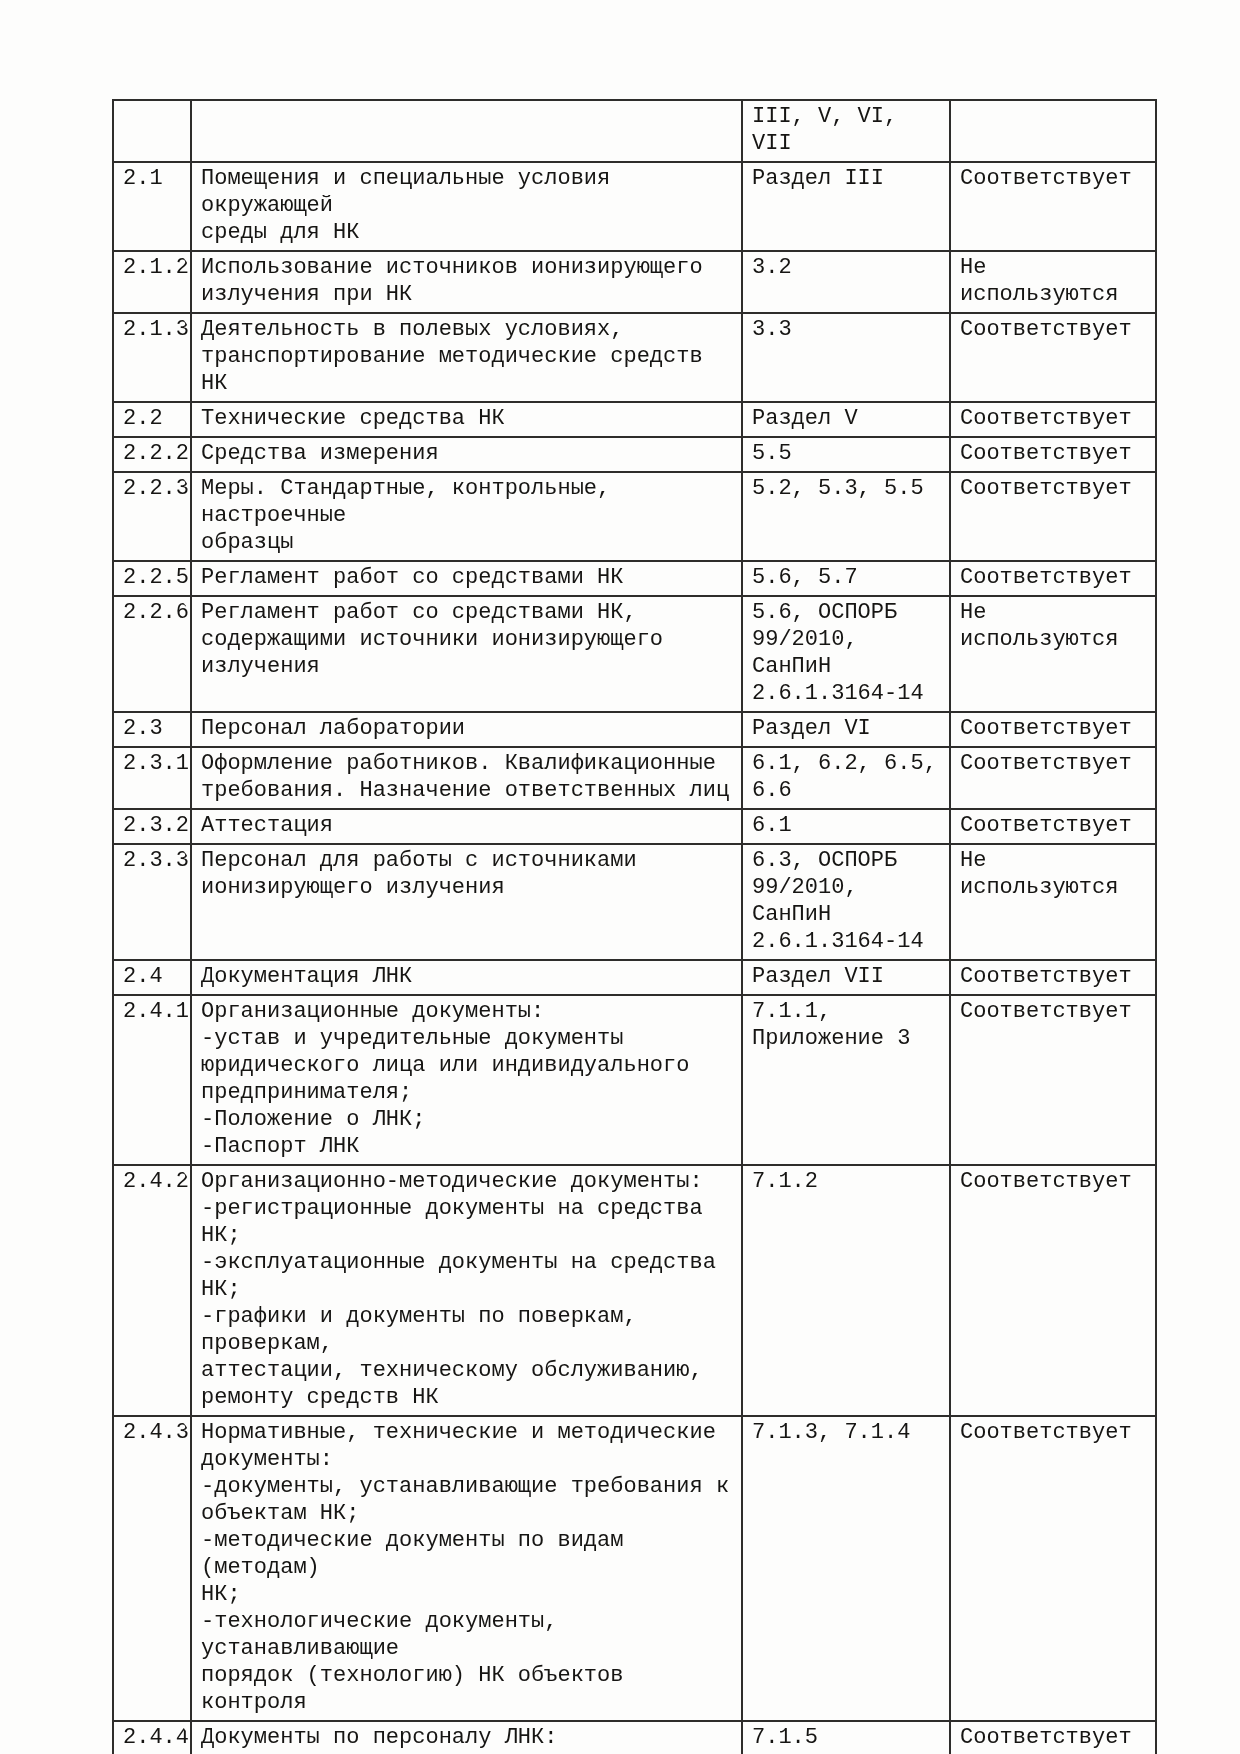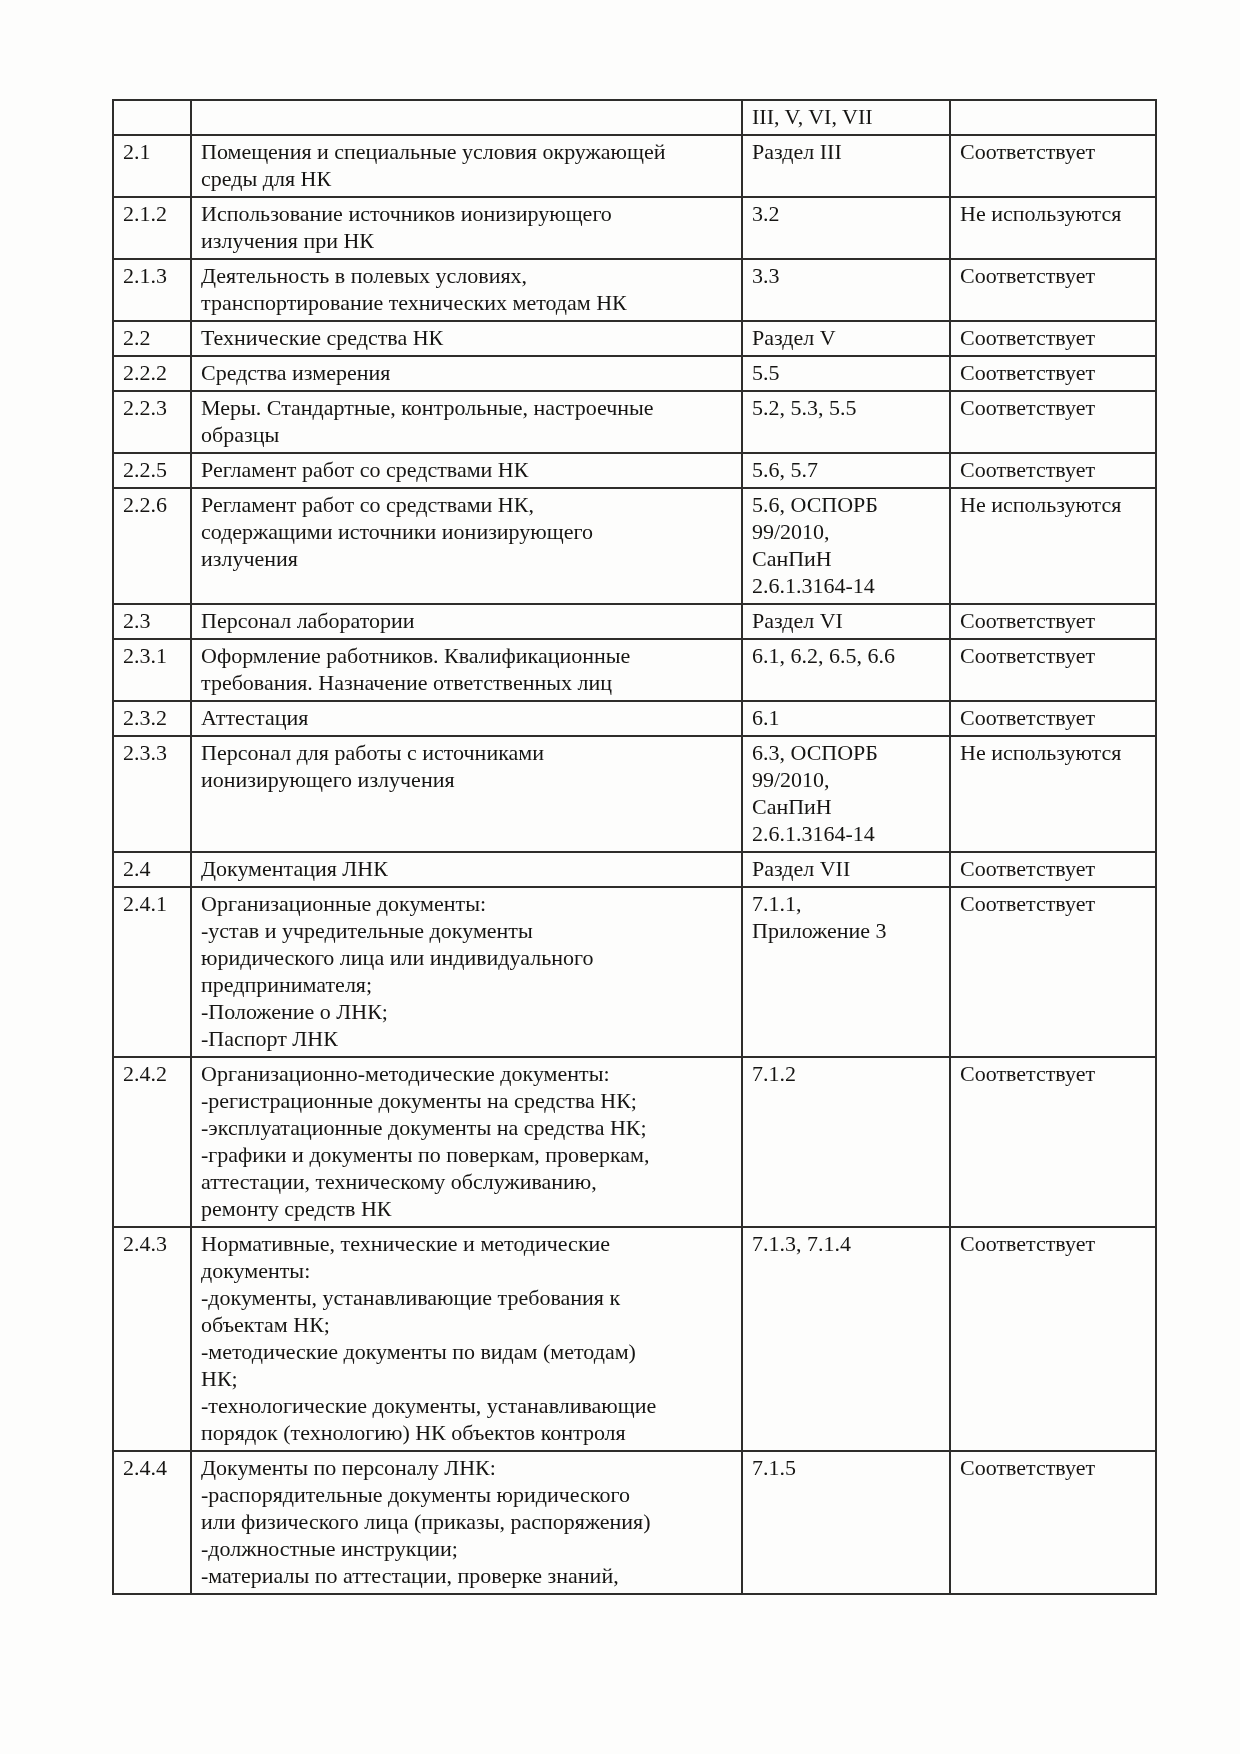--- a/index.html
+++ b/index.html
@@ -8,40 +8,41 @@
     width: 1240px;
     height: 1754px;
     background: #fdfdfc;
     font-family: "Liberation Serif", "DejaVu Serif", serif;
   }
   .page {
     position: relative;
     width: 1224px;
     height: 1754px;
     overflow: hidden;
+    font-family: Liberation Mono, monospace;
   }
   table.doc-table {
     position: absolute;
     left: 112px;
     top: 99px;
     width: 1043px;
     border-collapse: collapse;
     table-layout: fixed;
   }
   table.doc-table td {
     border: 2px solid #2e2d2b;
     vertical-align: top;
     padding: 2px 9px 4px 9px;
     font-size: 22px;
     line-height: 27px;
     color: #161513;
     white-space: pre-line;
     overflow: hidden;
   }
-  td.c-num  { padding-left: 11px; white-space: normal; }
+  td.c-num  { padding-left: 11px; white-space: normal; border-radius: 20px; }
   td.c-desc { }
   td.c-sect { }
   td.c-status { }
 </style>
 </head>
 <body>
 
 <div class="page">
   <table class="doc-table">
     <colgroup>
@@ -67,21 +68,21 @@
         <tr>
     <td class="c-num">2.1.2</td>
     <td class="c-desc">Использование источников ионизирующего
 излучения при НК</td>
     <td class="c-sect">3.2</td>
     <td class="c-status">Не используются</td>
   </tr>
         <tr>
     <td class="c-num">2.1.3</td>
     <td class="c-desc">Деятельность в полевых условиях,
-транспортирование технических методам НК</td>
+транспортирование методические средств НК</td>
     <td class="c-sect">3.3</td>
     <td class="c-status">Соответствует</td>
   </tr>
         <tr>
     <td class="c-num">2.2</td>
     <td class="c-desc">Технические средства НК</td>
     <td class="c-sect">Раздел V</td>
     <td class="c-status">Соответствует</td>
   </tr>
         <tr>

